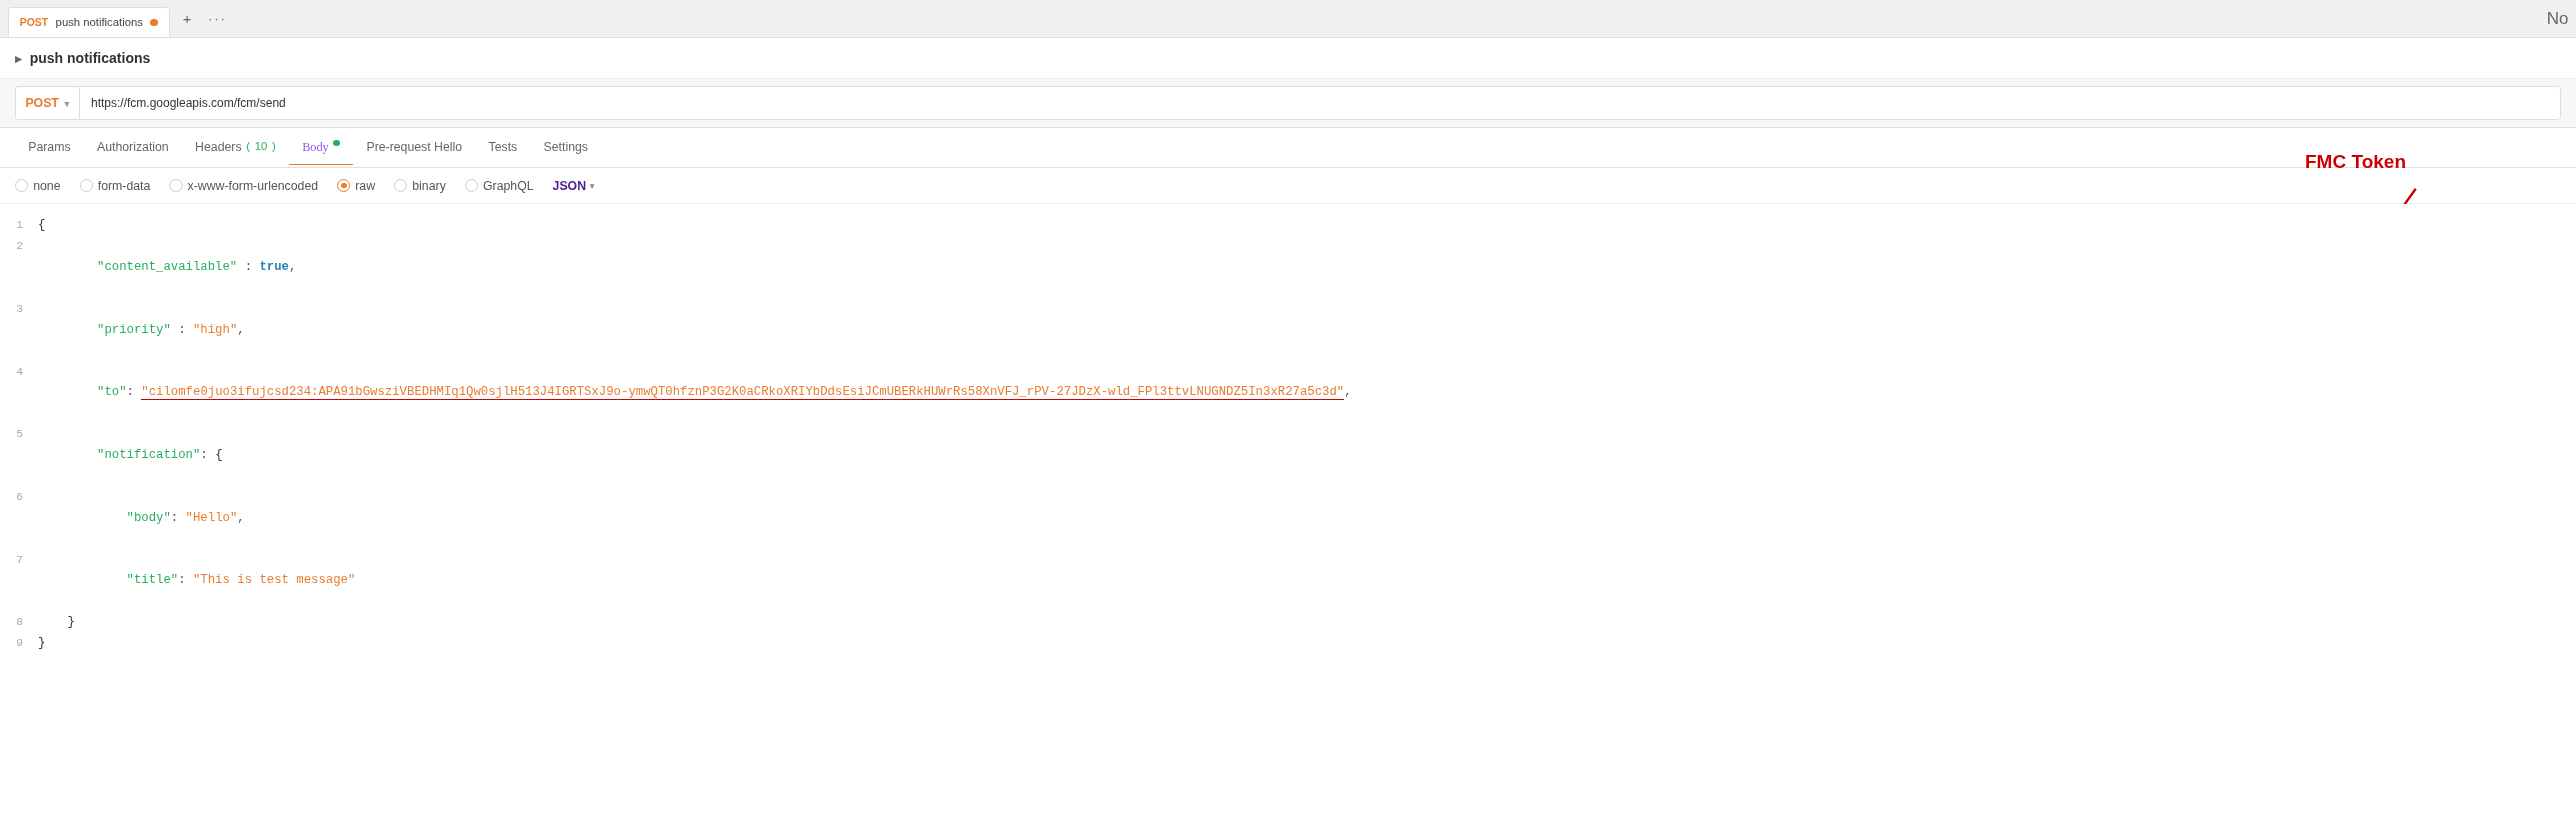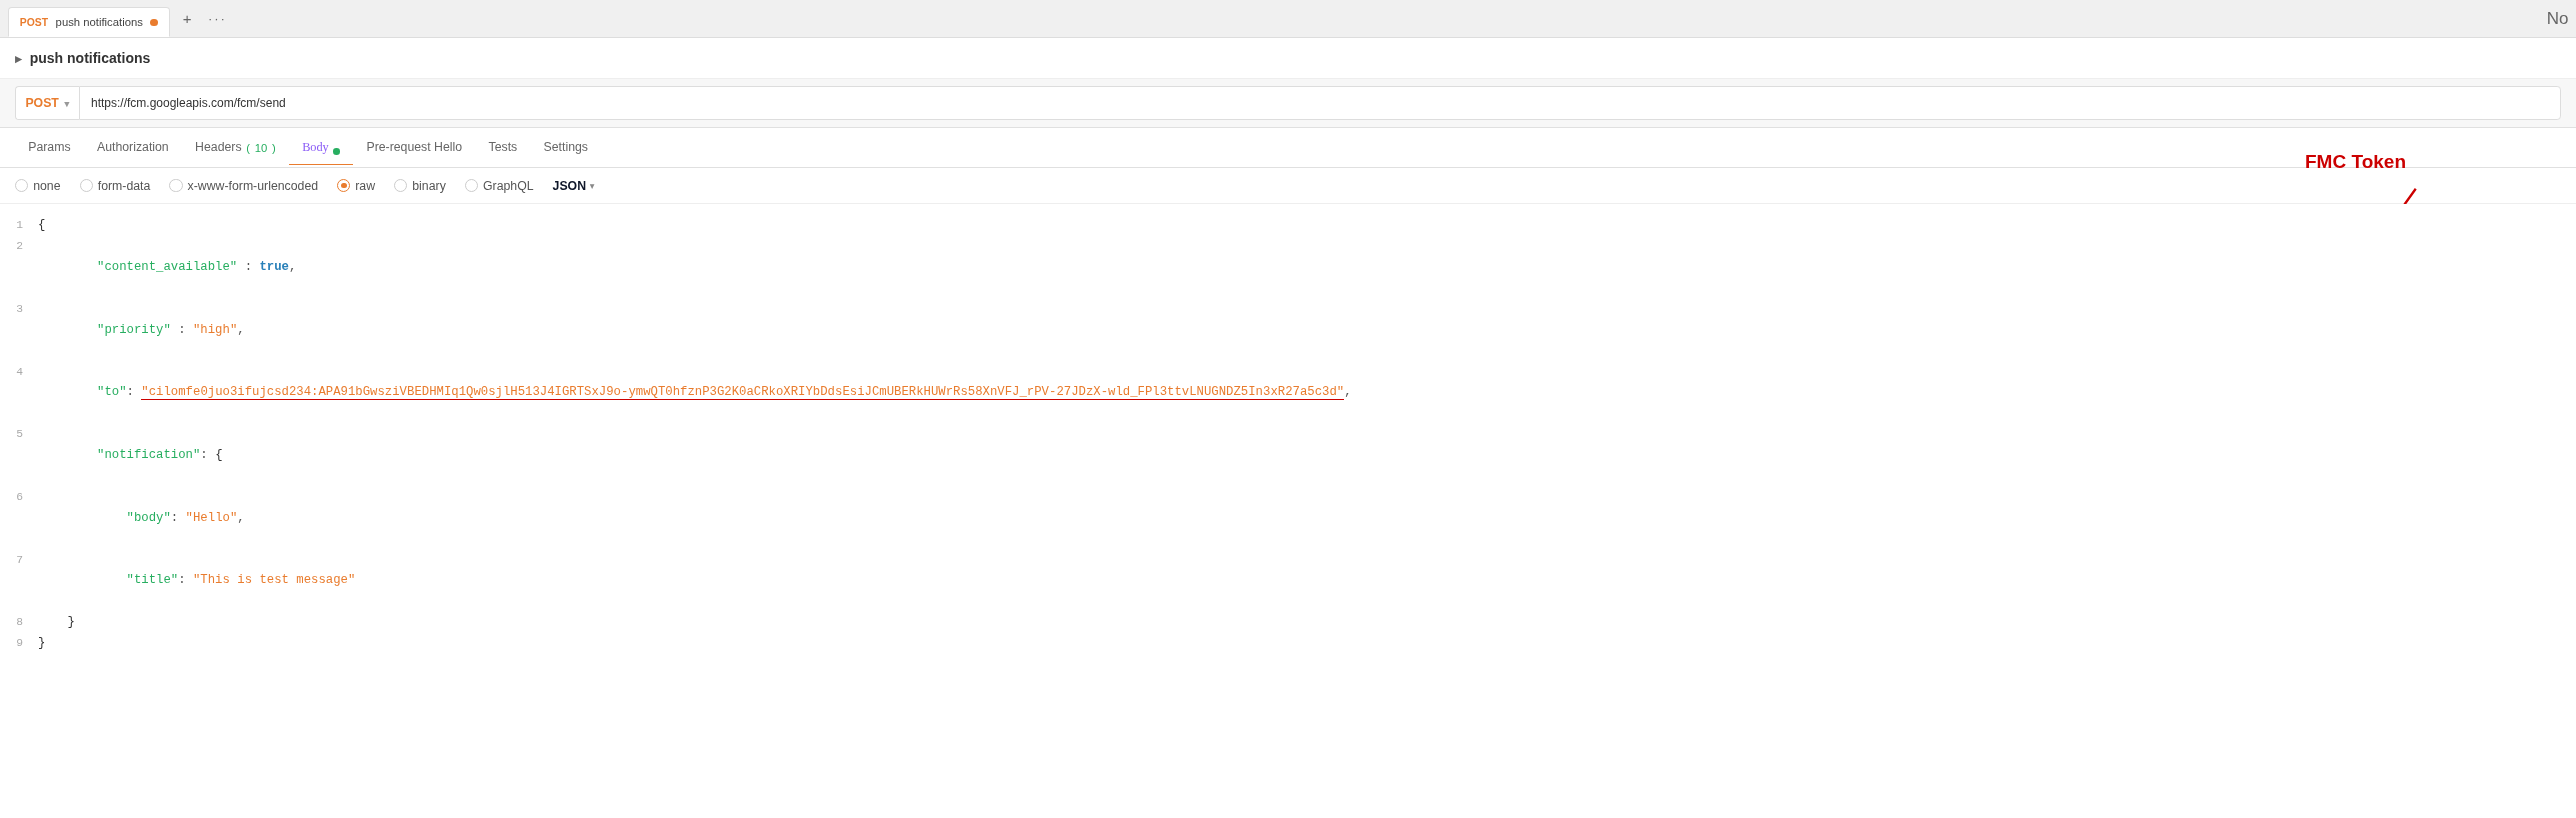--- a/index.html
+++ b/index.html
@@ -148,21 +148,21 @@
       background: #fff;
       height: 40px;
     }
     .tab-btn {
       padding: 9.4px 13.2px;
       cursor: pointer;
       font-size: 12.3px;
       color: #666;
       border-bottom: 1.9px solid transparent;
       display: flex;
-      align-items: flex-end;
+      align-items: flex-start;
       gap: 4.7px;
     }
     .tab-btn.active {
       color: #8b5cf6;
       border-bottom: 1.9px solid #e97c2e;
       font-weight: 500;
       font-family: Liberation Serif, serif;
     }
     .tab-btn .count {
       color: #27ae60;
@@ -208,21 +208,21 @@
       border-color: #e97c2e;
     }
     .radio-circle.selected::after {
       content: '';
       width: 5.7px;
       height: 5.7px;
       border-radius: 50%;
       background: #e97c2e;
     }
     .json-label {
-      color: #0f172a;
+      color: #4c1d95;
       font-weight: 600;
       font-size: 12.3px;
       cursor: pointer;
     }
     .dropdown-arrow {
       color: #888;
       font-size: 9.4px;
     }
 
     

